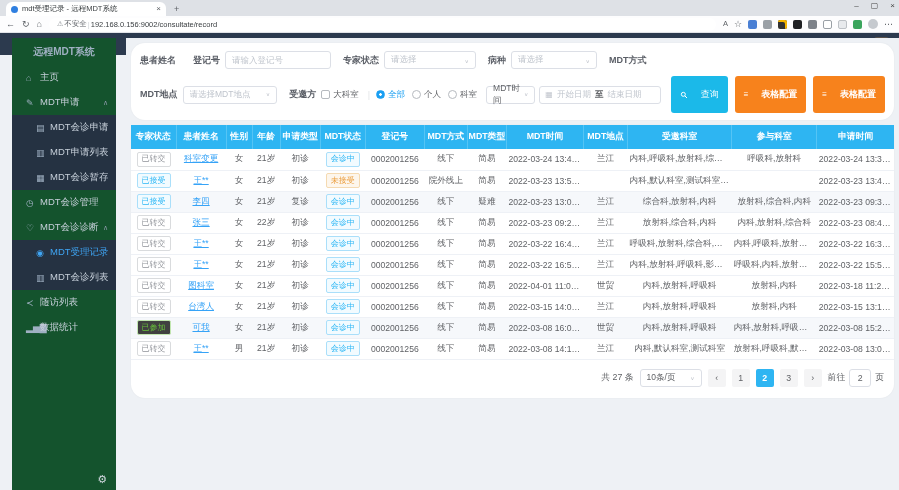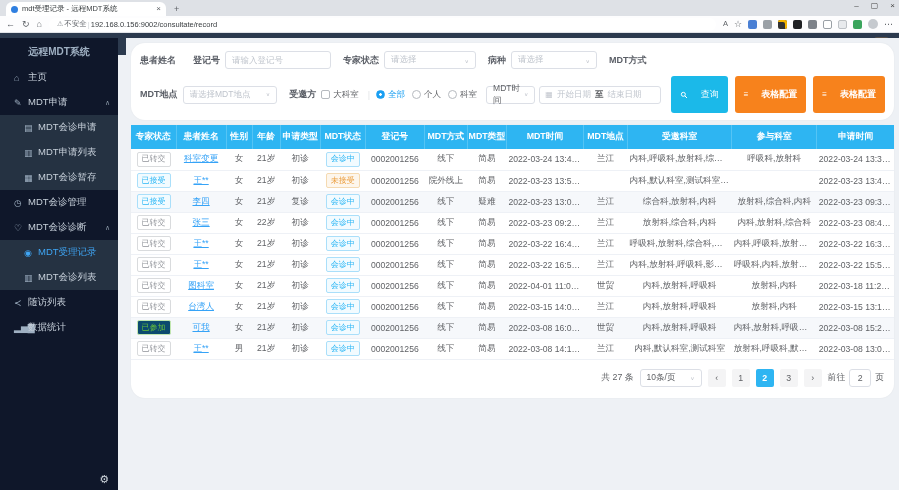--- a/index.html
+++ b/index.html
@@ -35,21 +35,21 @@
   .crumb .sep{color:#8b99a8}
   .crumb .cur{color:#a5b3c2}
   .hdr-right{margin-left:auto;display:flex;align-items:center;gap:8px;padding-right:10px}
   .hlp{display:flex;align-items:center;gap:3px;color:#8fc9f5;font-size:8.5px}
   .hlp .hico{font-size:8px}
   .hosp{color:#fff;font-size:9px}
   .role{color:#aab7c4;font-size:8.5px}
   .avatar{width:15px;height:15px;border-radius:3px;background:radial-gradient(circle at 50% 38%,#c9a184 0 38%,#5a524b 40% 100%);flex:none}
 
   
-  .sidebar{position:absolute;left:0;top:38px;width:118px;bottom:0;background:#0f172a}
+  .sidebar{position:absolute;left:12px;top:38px;width:104px;bottom:0;background:#14532d}
   .sysname{color:#9fb0c2;font-size:10px;font-weight:bold;text-align:center;padding:7px 0 6px}
   .mi{height:25px;display:flex;align-items:center;padding:0 8px 0 14px;font-size:9.5px;color:#c7d0da;cursor:pointer}
   .mi .ico{width:14px;flex:none;font-size:9px;color:#9fb0c2}
   .mi .lbl{flex:1;white-space:nowrap;overflow:hidden}
   .mi .arr{font-size:7px;color:#8b99a8}
   .sub .mi{background:#253242;padding-left:24px}
   .mi.active{color:#3fa6f5}
   .mi.active .ico{color:#3fa6f5}
   .gear{position:absolute;bottom:4px;right:9px;color:#cfd6dd;font-size:11px;cursor:pointer}
 
@@ -84,21 +84,21 @@
   
   .tablecard{padding:0 0 2px}
   table{width:100%;border-collapse:collapse;table-layout:fixed}
   th{background:#2eb5f2;color:#fff;font-size:8.8px;font-weight:bold;height:24px;border-right:1px solid #55c4f5;white-space:nowrap;overflow:hidden}
   th:last-child{border-right:none}
   td{height:21px;border-bottom:1px solid #eef1f6;font-size:8.6px;color:#606266;text-align:center;white-space:nowrap;overflow:hidden;text-overflow:ellipsis;padding:0 2px}
   tr.shaded td{background:#f6f8fb}
   .tag{display:inline-block;font-size:8px;line-height:1;padding:2.5px 4px;border-radius:2px;border:1px solid}
   .tag.gray{color:#909399;border-color:#d9dbdd;background:#fff}
   .tag.blue{color:#2db7f5;border-color:#aadffa;background:#f2fbff}
-  .tag.green{color:#67c23a;border-color:#c2e7b0;background:#0c4a6e}
+  .tag.green{color:#67c23a;border-color:#c2e7b0;background:#404040}
   .tag.orange{color:#eb9e3e;border-color:#f5dab1;background:#fdf6ec}
   a.plink{color:#36a3f7;text-decoration:underline;cursor:pointer}
 
   
   .pager{display:flex;align-items:center;justify-content:flex-end;gap:6px;padding:9px 10px 9px;font-size:8.8px;color:#606266}
   .psize{width:62px;height:18px}
   .pbtn{min-width:18px;height:18px;background:#f4f4f5;border-radius:2px;display:flex;align-items:center;justify-content:center;font-size:8.8px;color:#606266;cursor:pointer}
   .pbtn.cur{background:#2eb5f2;color:#fff;font-weight:bold}
   .goto input{width:22px;height:18px;border:1px solid #dcdfe6;border-radius:3px;text-align:center;font-size:8.8px;font-family:inherit;color:#606266;margin:0 4px}
 </style>

